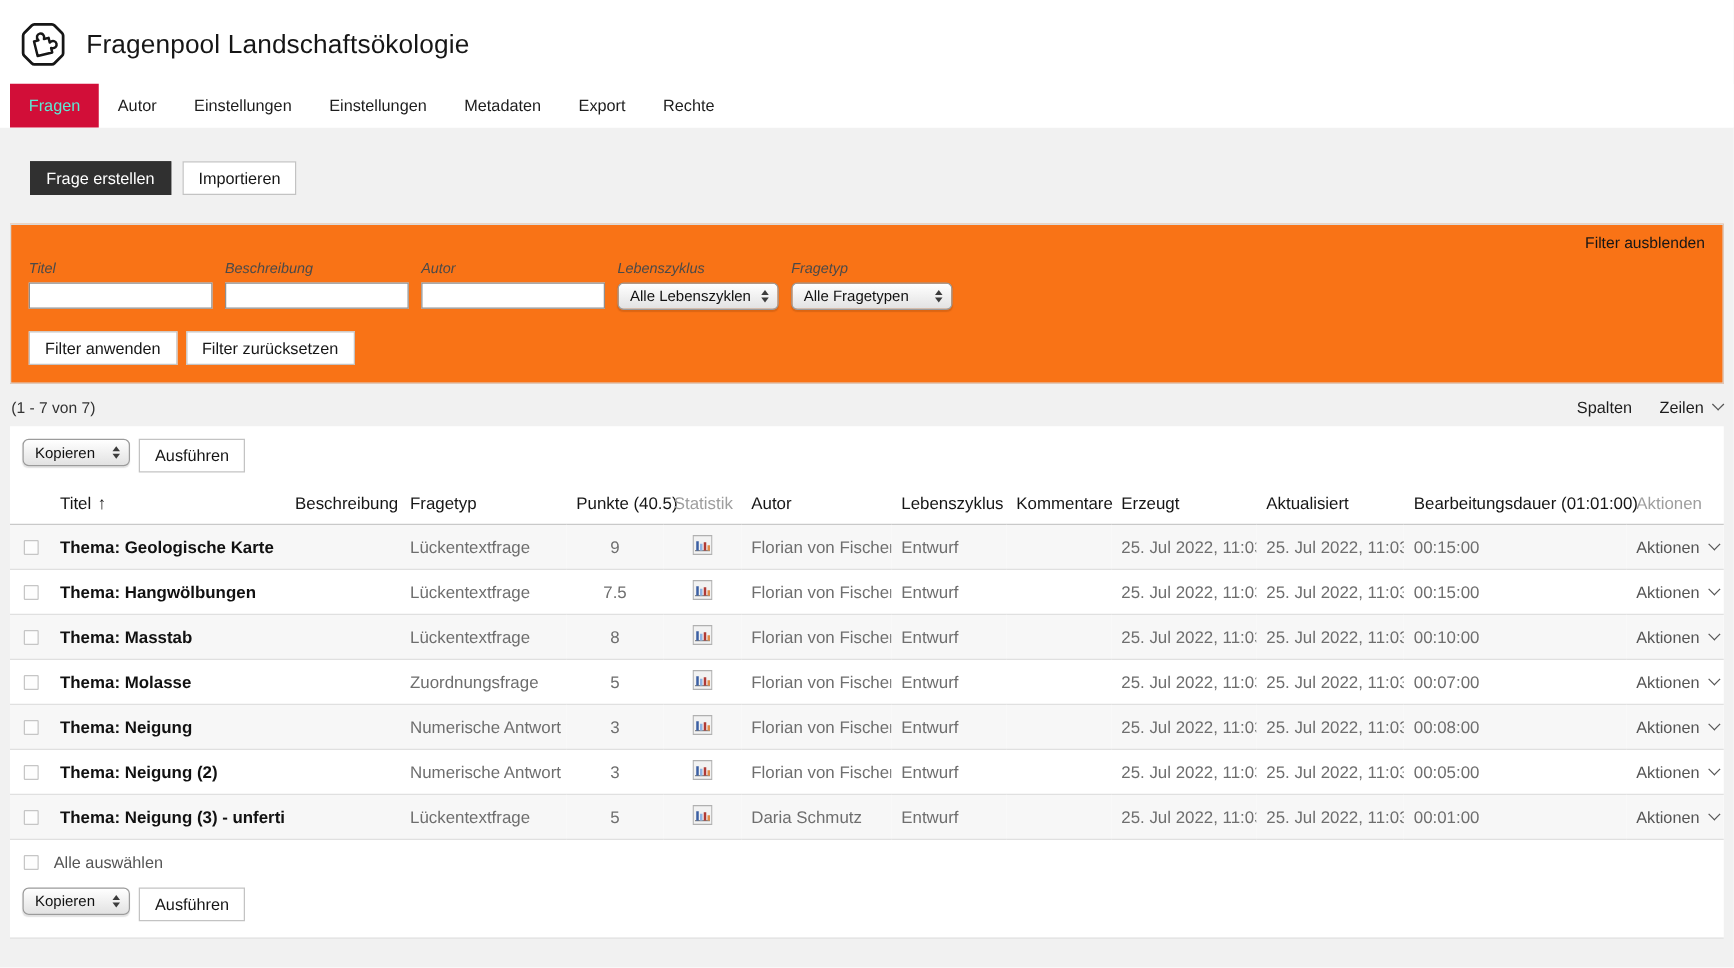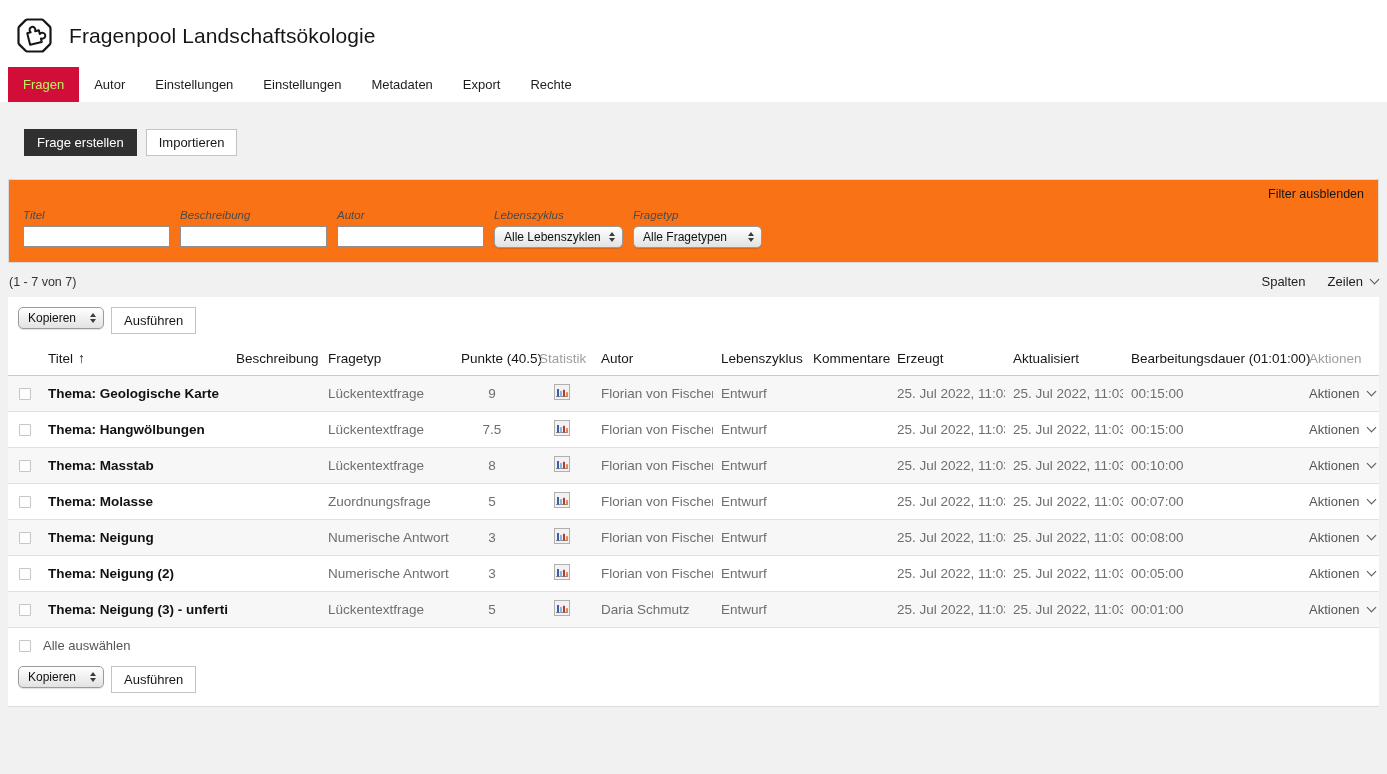--- a/index.html
+++ b/index.html
@@ -11,21 +11,21 @@
     overflow: hidden;
   }
   
   .topbar { background: #fff; }
   .header { display: flex; align-items: center; gap: 15px; padding: 16px 0 12px 15px; }
   .logo-svg { display: block; }
   .page-title { font-size: 21px; font-weight: 400; color: #161616; letter-spacing: 0.1px; }
   
   .tabbar { display: flex; padding-left: 8px; background: #fff; }
   .tab { font-size: 13px; color: #1d1d1d; padding: 10px 15px; cursor: pointer; }
-  .tab.active { background: var(--accent); color: #bef264; }
+  .tab.active { background: var(--accent); color: #5eead4; }
   
   .content { padding: 0 8px; }
   .btn {
     display: inline-block; font-family: inherit; font-size: 13px; color: #161616;
     background: #fff; border: 1px solid #c3c3c3; padding: 6px 12px; cursor: pointer; line-height: 1;
   }
   .btn-dark { background: #303030; border-color: #303030; color: #fff; }
   .toolbar { margin-top: 27px; display: flex; gap: 9px; margin-left: 16px; }
   
   .filter-card {
@@ -146,20 +146,24 @@
       <div class="ffield">
         <span class="flabel">Fragetyp</span>
         <div class="fakeselect w129">
           <span>Alle Fragetypen</span>
           <span class="sel-arrows">
               <span class="tri-up"></span>
               <span class="tri-down"></span>
             </span>
         </div>
       </div>
+    </div>
+    <div class="filter-buttons">
+      <button class="btn">Filter anwenden</button>
+      <button class="btn">Filter zurücksetzen</button>
     </div>
   </div>
 
   <div class="meta-row">
     <span class="range-text">(1 - 7 von 7)</span>
     <span class="meta-right">
       <span class="menu-link">Spalten</span>
       <span class="menu-link">
           <span>Zeilen</span>
           <span class="chev"></span>

